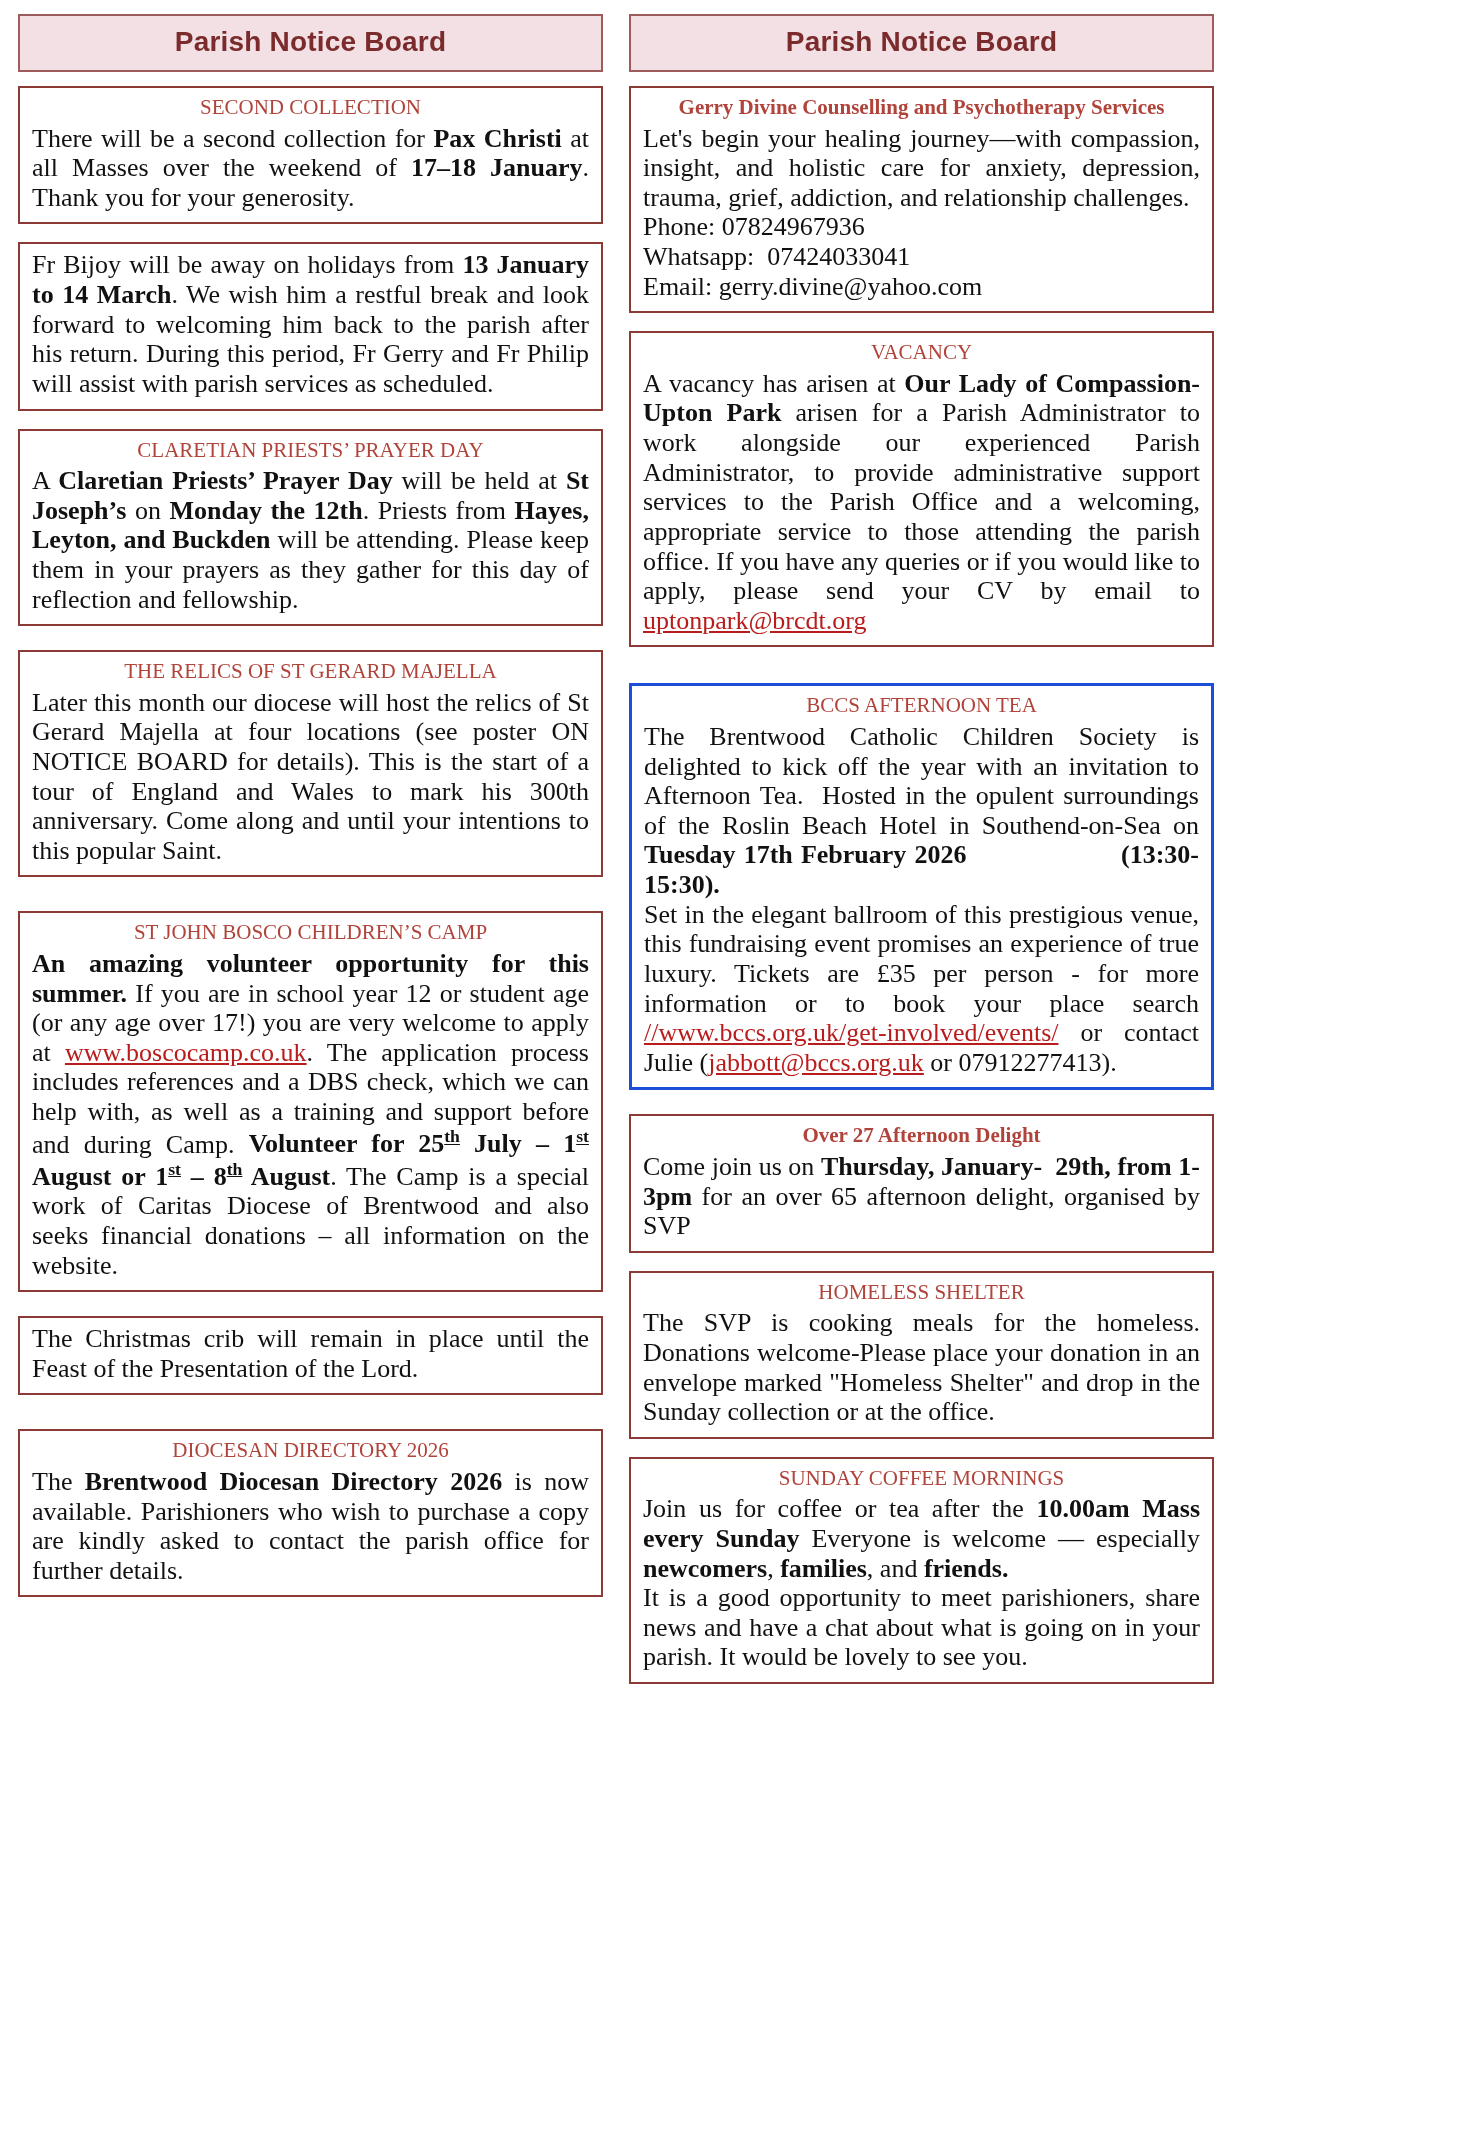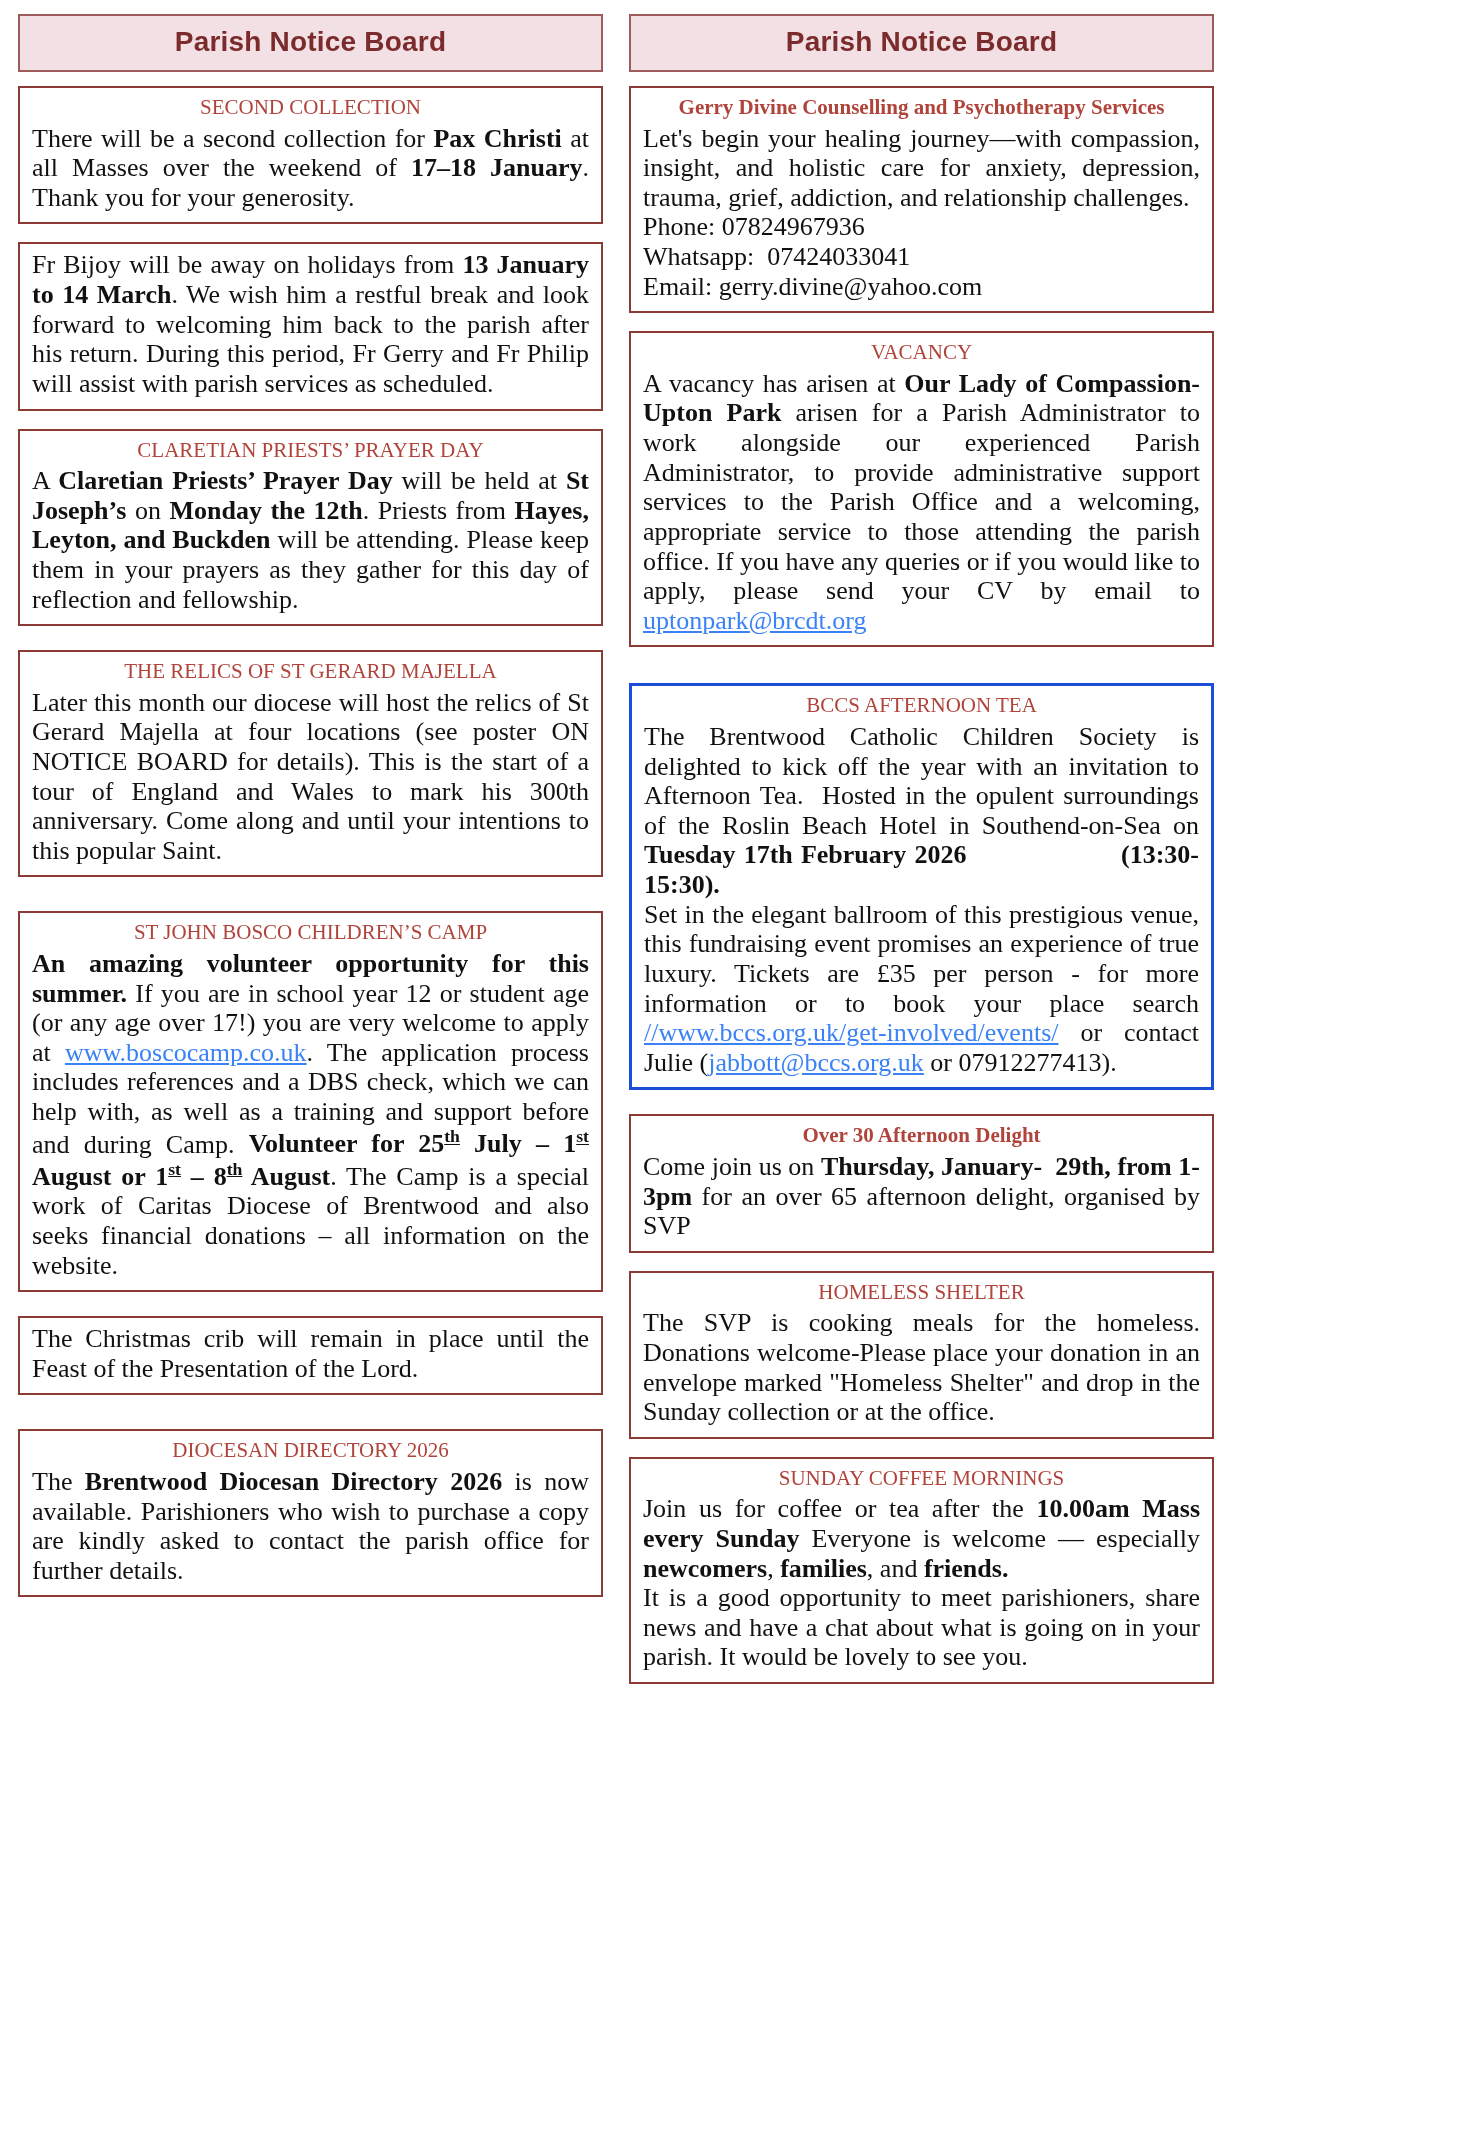--- a/index.html
+++ b/index.html
@@ -68,21 +68,21 @@
     font-weight: bold;
   }
   .notice-body {
     font-size: 26px;
     line-height: 1.14;
     text-align: justify;
     color: #111111;
   }
   b, .b { font-weight: bold; }
   a.link {
-    color: #3b82f6;
+    color: #b91c1c;
     text-decoration: underline;
   }
   sup { font-size: 0.68em; vertical-align: super; text-decoration: underline; }
   .spacer-sm { height: 6px; }
   .spacer-md { height: 16px; }
 </style>
 </head>
 <body>
 
 <div class="page">
@@ -137,21 +137,21 @@
         <div class="notice">
           <div class="notice-title">VACANCY</div>
           <div class="notice-body">A vacancy has arisen at <b>Our Lady of Compassion-Upton Park</b> arisen for a Parish Administrator to work alongside our experienced Parish Administrator, to provide administrative support services to the Parish Office and a welcoming, appropriate service to those attending the parish office. If you have any queries or if you would like to apply, please send your CV by email to <a class="link">uptonpark@brcdt.org</a></div>
         </div>
         <div class="notice thick">
           <div class="notice-title">BCCS AFTERNOON TEA</div>
           <div class="notice-body">The Brentwood Catholic Children Society is delighted to kick off the year with an invitation to Afternoon Tea.&nbsp; Hosted in the opulent surroundings of the Roslin Beach Hotel in Southend-on-Sea on <b>Tuesday 17th February 2026&nbsp; &nbsp; &nbsp; &nbsp; &nbsp; &nbsp; &nbsp; &nbsp; &nbsp; &nbsp;(13:30-15:30).</b><br>Set in the elegant ballroom of this prestigious venue, this fundraising event promises an experience of true luxury. Tickets are £35 per person - for more information or to book your place search <a class="link">//www.bccs.org.uk/get-involved/events/</a> or contact Julie (<a class="link">jabbott@bccs.org.uk</a> or 07912277413).</div>
         </div>
         <div class="spacer-sm"></div>
         <div class="notice">
-          <div class="notice-title bold">Over 30 Afternoon Delight</div>
+          <div class="notice-title bold">Over 27 Afternoon Delight</div>
           <div class="notice-body">Come join us on <b>Thursday, January-&nbsp; 29th, from 1-3pm</b> for an over 65 afternoon delight, organised by SVP</div>
         </div>
         <div class="notice">
           <div class="notice-title">HOMELESS SHELTER</div>
           <div class="notice-body">The SVP is cooking meals for the homeless. Donations welcome-Please place your donation in an envelope marked "Homeless Shelter" and drop in the Sunday collection or at the office.</div>
         </div>
         <div class="notice">
           <div class="notice-title">SUNDAY COFFEE MORNINGS</div>
           <div class="notice-body">Join us for coffee or tea after the <b>10.00am Mass every Sunday</b> Everyone is welcome — especially <b>newcomers</b>, <b>families</b>, and <b>friends.</b><br>It is a good opportunity to meet parishioners, share news and have a chat about what is going on in your parish. It would be lovely to see you.</div>
         </div>

